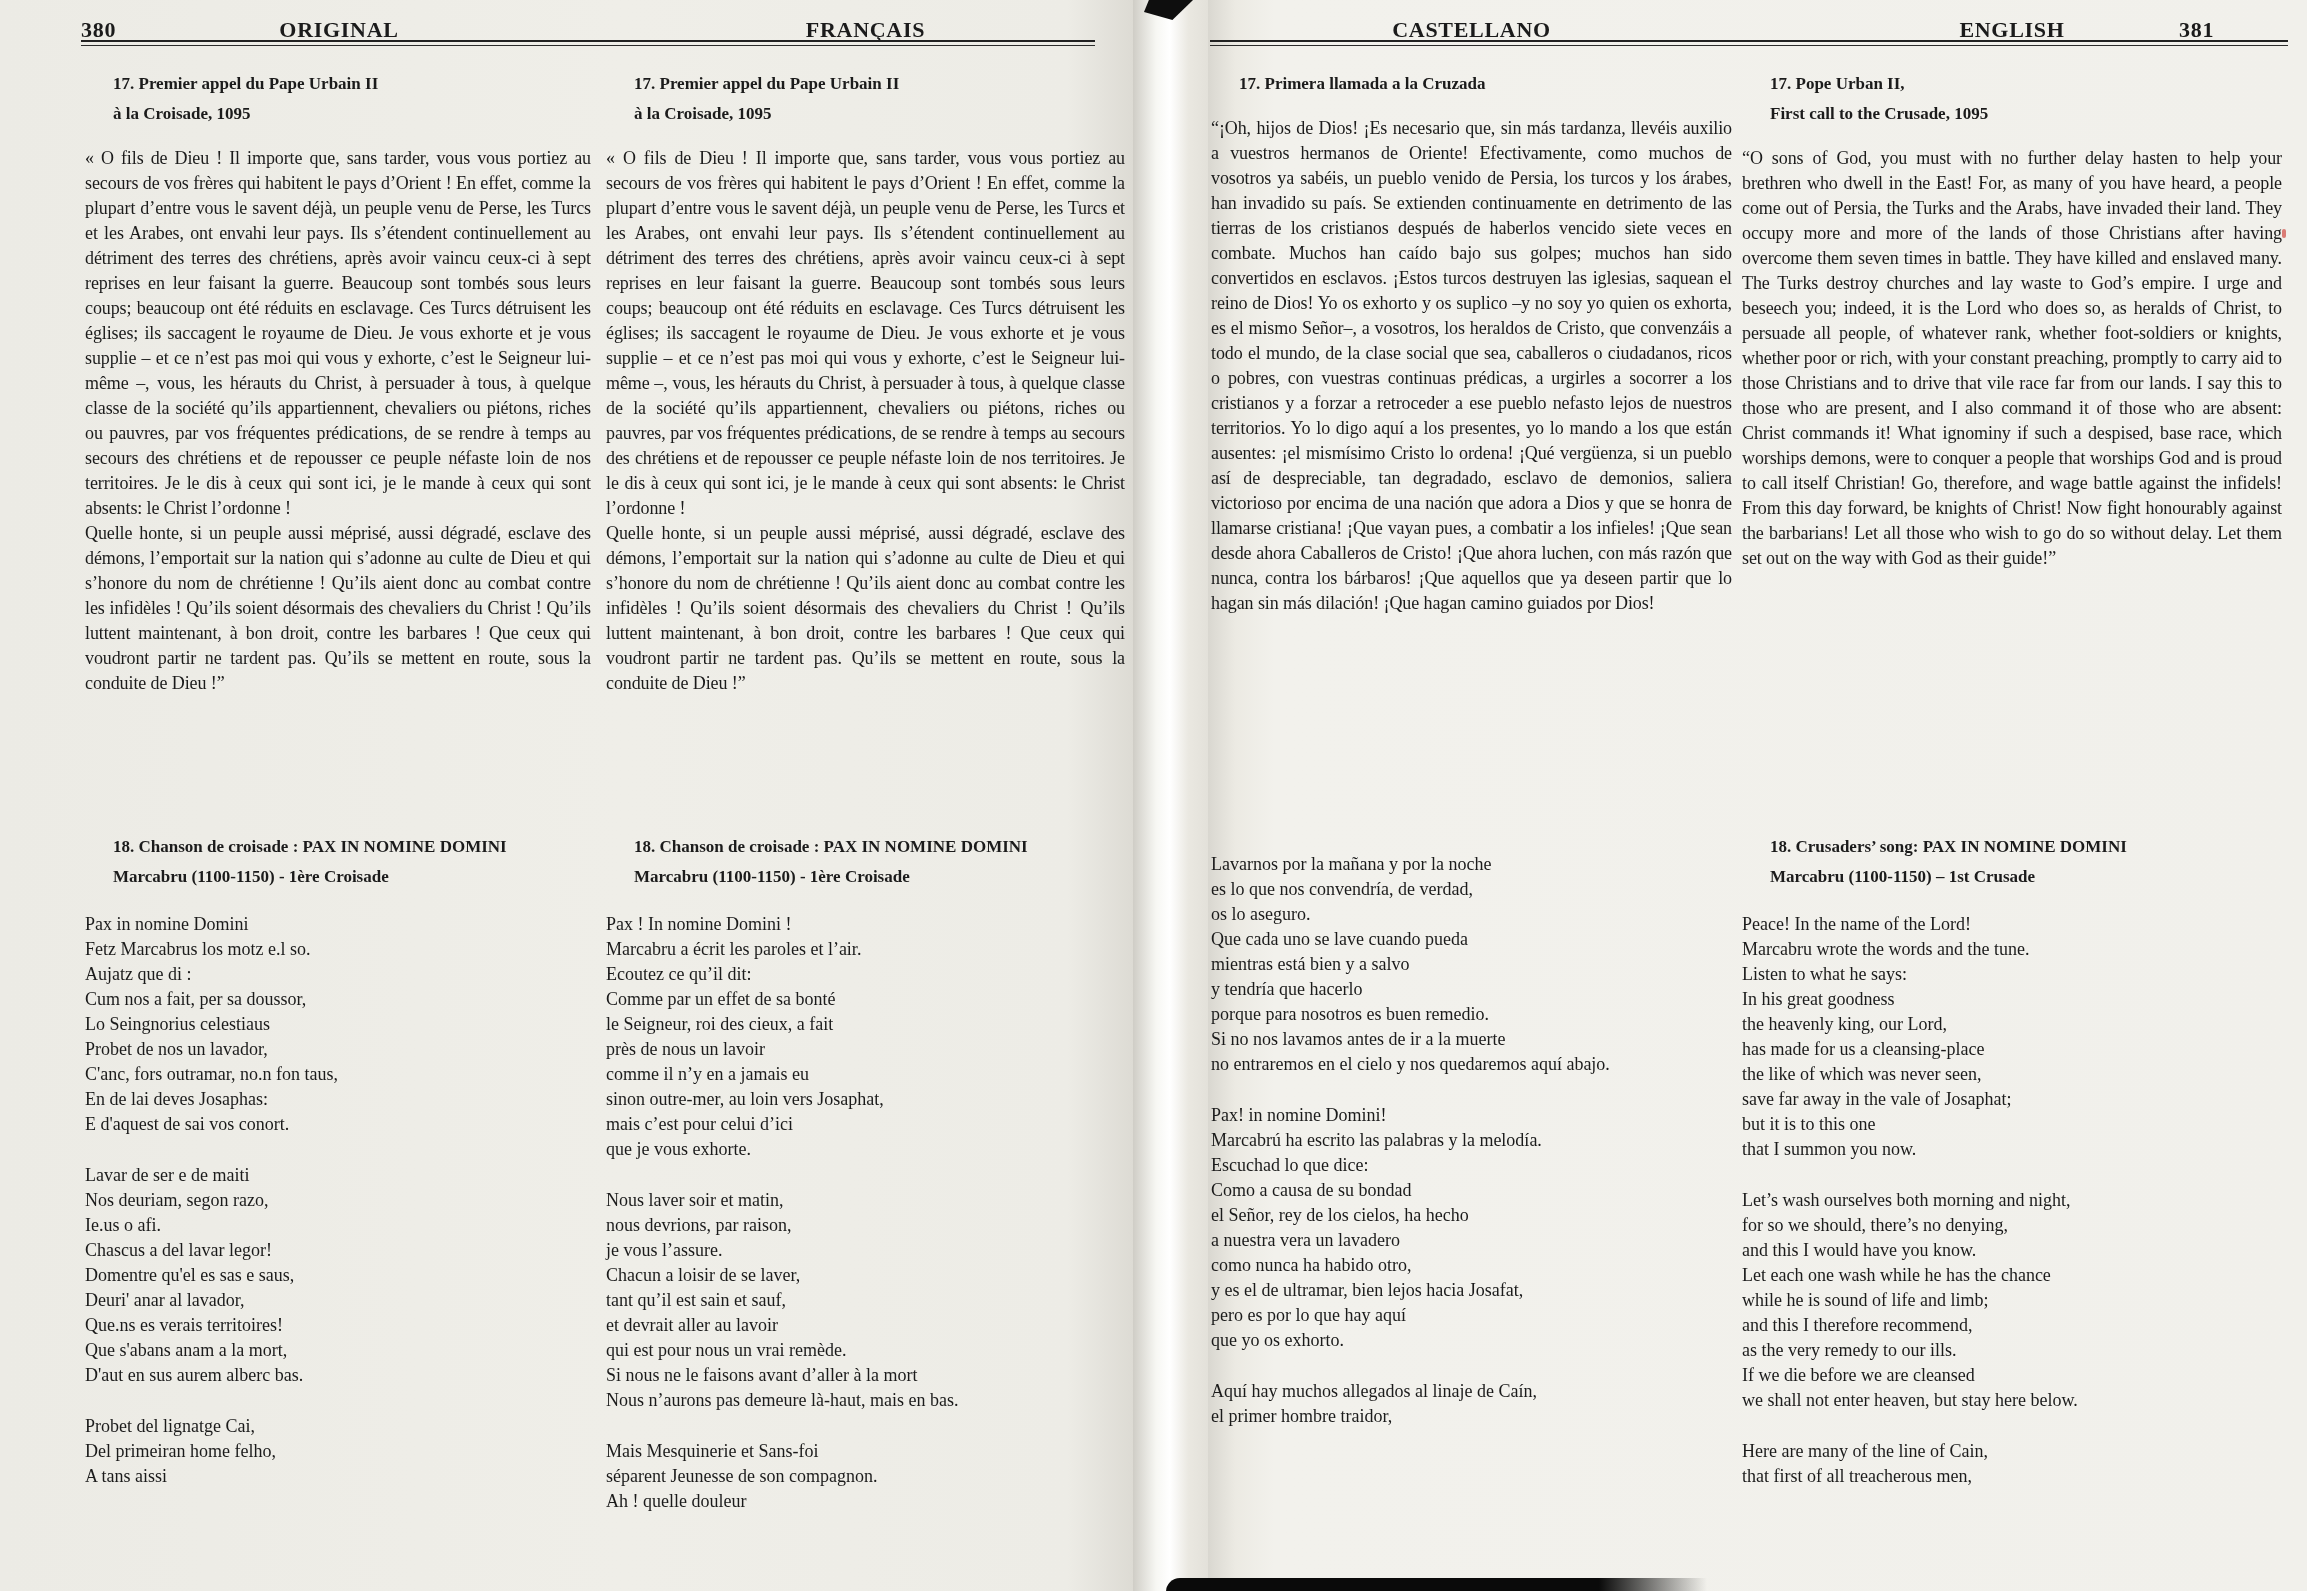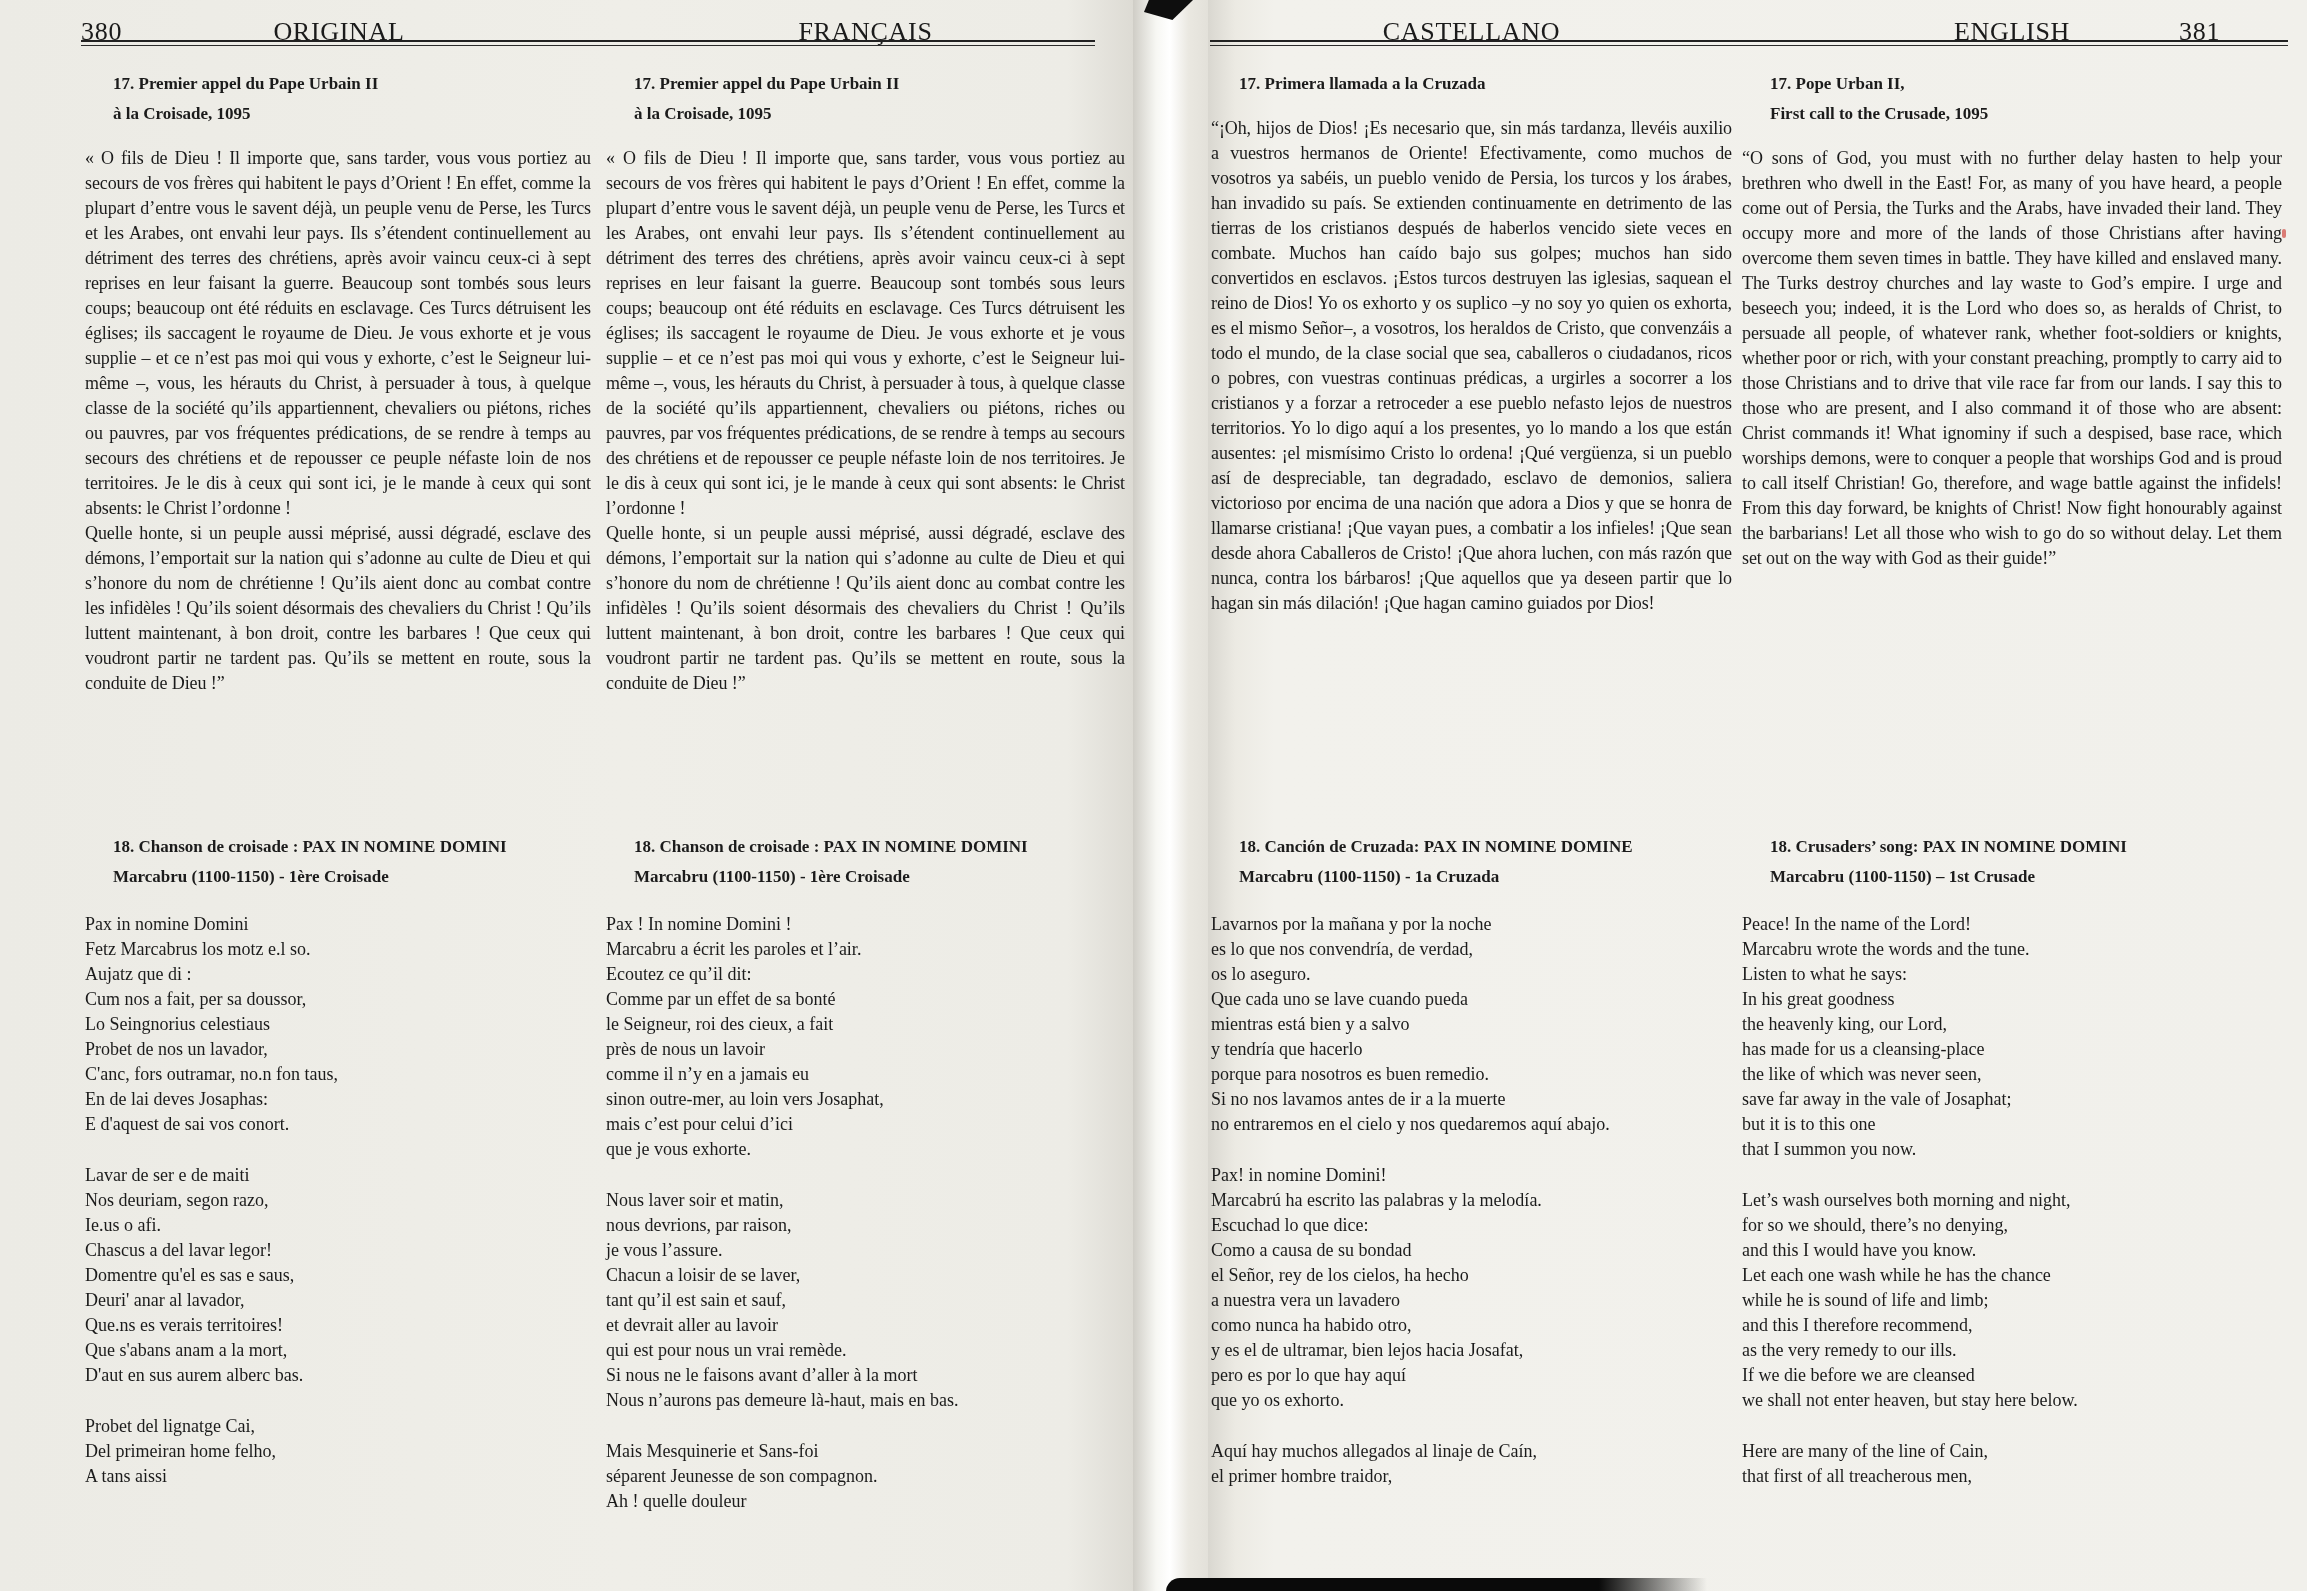--- a/index.html
+++ b/index.html
@@ -20,21 +20,21 @@
     background:linear-gradient(90deg,#d9d7d0 0%,#eceae3 2.5%,#f2f1ec 6%,#f1f0eb 100%);}
 
   .spine-top{position:absolute;top:0;left:1144px;width:49px;height:20px;background:#0e0e0e;
     clip-path:polygon(10% 0,100% 0,58% 100%,0 60%);}
   .spine-bottom{position:absolute;bottom:0;left:1166px;width:541px;height:14.5px;
     background:linear-gradient(90deg,#0a0a0a 0%,#0a0a0a 80%,rgba(10,10,10,0) 100%);
     border-top-left-radius:17.4px;}
   .edge-speck{position:absolute;left:2282px;top:229px;width:3.6px;height:8.7px;
     background:#da7b74;border-radius:2.2px;}
 
-  .pnum,.collabel{position:absolute;top:17.4px;font-size:26px;letter-spacing:0.7px;white-space:nowrap;}
+  .pnum,.collabel{position:absolute;top:17.4px;font-size:22px;letter-spacing:0.7px;white-space:nowrap;font-weight:bold;}
   .collabel{text-align:center;}
   #pn-left{left:81px;}
   #hl-original{left:86px;width:506px;}
   #hl-francais{left:606px;width:519px;}
   #hl-castellano{left:1211px;width:521px;}
   #hl-english{left:1742px;width:540px;}
   #pn-right{left:2179px;}
 
   .rule{position:absolute;top:40px;height:2.9px;
     border-top:2.9px solid #222;border-bottom:1.4px solid #2c2c2c;}
@@ -174,24 +174,20 @@
 
 <section class="col" id="c3-17">
   <h3 class="title">
       <div class="tline">17. Primera llamada a la Cruzada</div>
     </h3>
   <div class="paras">
       <div class="para">“¡Oh, hijos de Dios! ¡Es necesario que, sin más tardanza, llevéis auxilio a vuestros hermanos de Oriente! Efectivamente, como muchos de vosotros ya sabéis, un pueblo venido de Persia, los turcos y los árabes, han invadido su país. Se extienden continuamente en detrimento de las tierras de los cristianos después de haberlos vencido siete veces en combate. Muchos han caído bajo sus golpes; muchos han sido convertidos en esclavos. ¡Estos turcos destruyen las iglesias, saquean el reino de Dios! Yo os exhorto y os suplico –y no soy yo quien os exhorta, es el mismo Señor–, a vosotros, los heraldos de Cristo, que convenzáis a todo el mundo, de la clase social que sea, caballeros o ciudadanos, ricos o pobres, con vuestras continuas prédicas, a urgirles a socorrer a los cristianos y a forzar a retroceder a ese pueblo nefasto lejos de nuestros territorios. Yo lo digo aquí a los presentes, yo lo mando a los que están ausentes: ¡el mismísimo Cristo lo ordena! ¡Qué vergüenza, si un pueblo así de despreciable, tan degradado, esclavo de demonios, saliera victorioso por encima de una nación que adora a Dios y que se honra de llamarse cristiana! ¡Que vayan pues, a combatir a los infieles! ¡Que sean desde ahora Caballeros de Cristo! ¡Que ahora luchen, con más razón que nunca, contra los bárbaros! ¡Que aquellos que ya deseen partir que lo hagan sin más dilación! ¡Que hagan camino guiados por Dios!</div>
     </div>
 </section>
 <section class="col" id="c3-18">
-  <h3 class="title">
-      <div class="tline">18. Canción de Cruzada: PAX IN NOMINE DOMINE</div>
-      <div class="tline">Marcabru (1100-1150) - 1a Cruzada</div>
-    </h3>
   <div class="poem">
       <div class="stanza">
         <div class="pline">Lavarnos por la mañana y por la noche</div>
         <div class="pline">es lo que nos convendría, de verdad,</div>
         <div class="pline">os lo aseguro.</div>
         <div class="pline">Que cada uno se lave cuando pueda</div>
         <div class="pline">mientras está bien y a salvo</div>
         <div class="pline">y tendría que hacerlo</div>
         <div class="pline">porque para nosotros es buen remedio.</div>
         <div class="pline">Si no nos lavamos antes de ir a la muerte</div>

